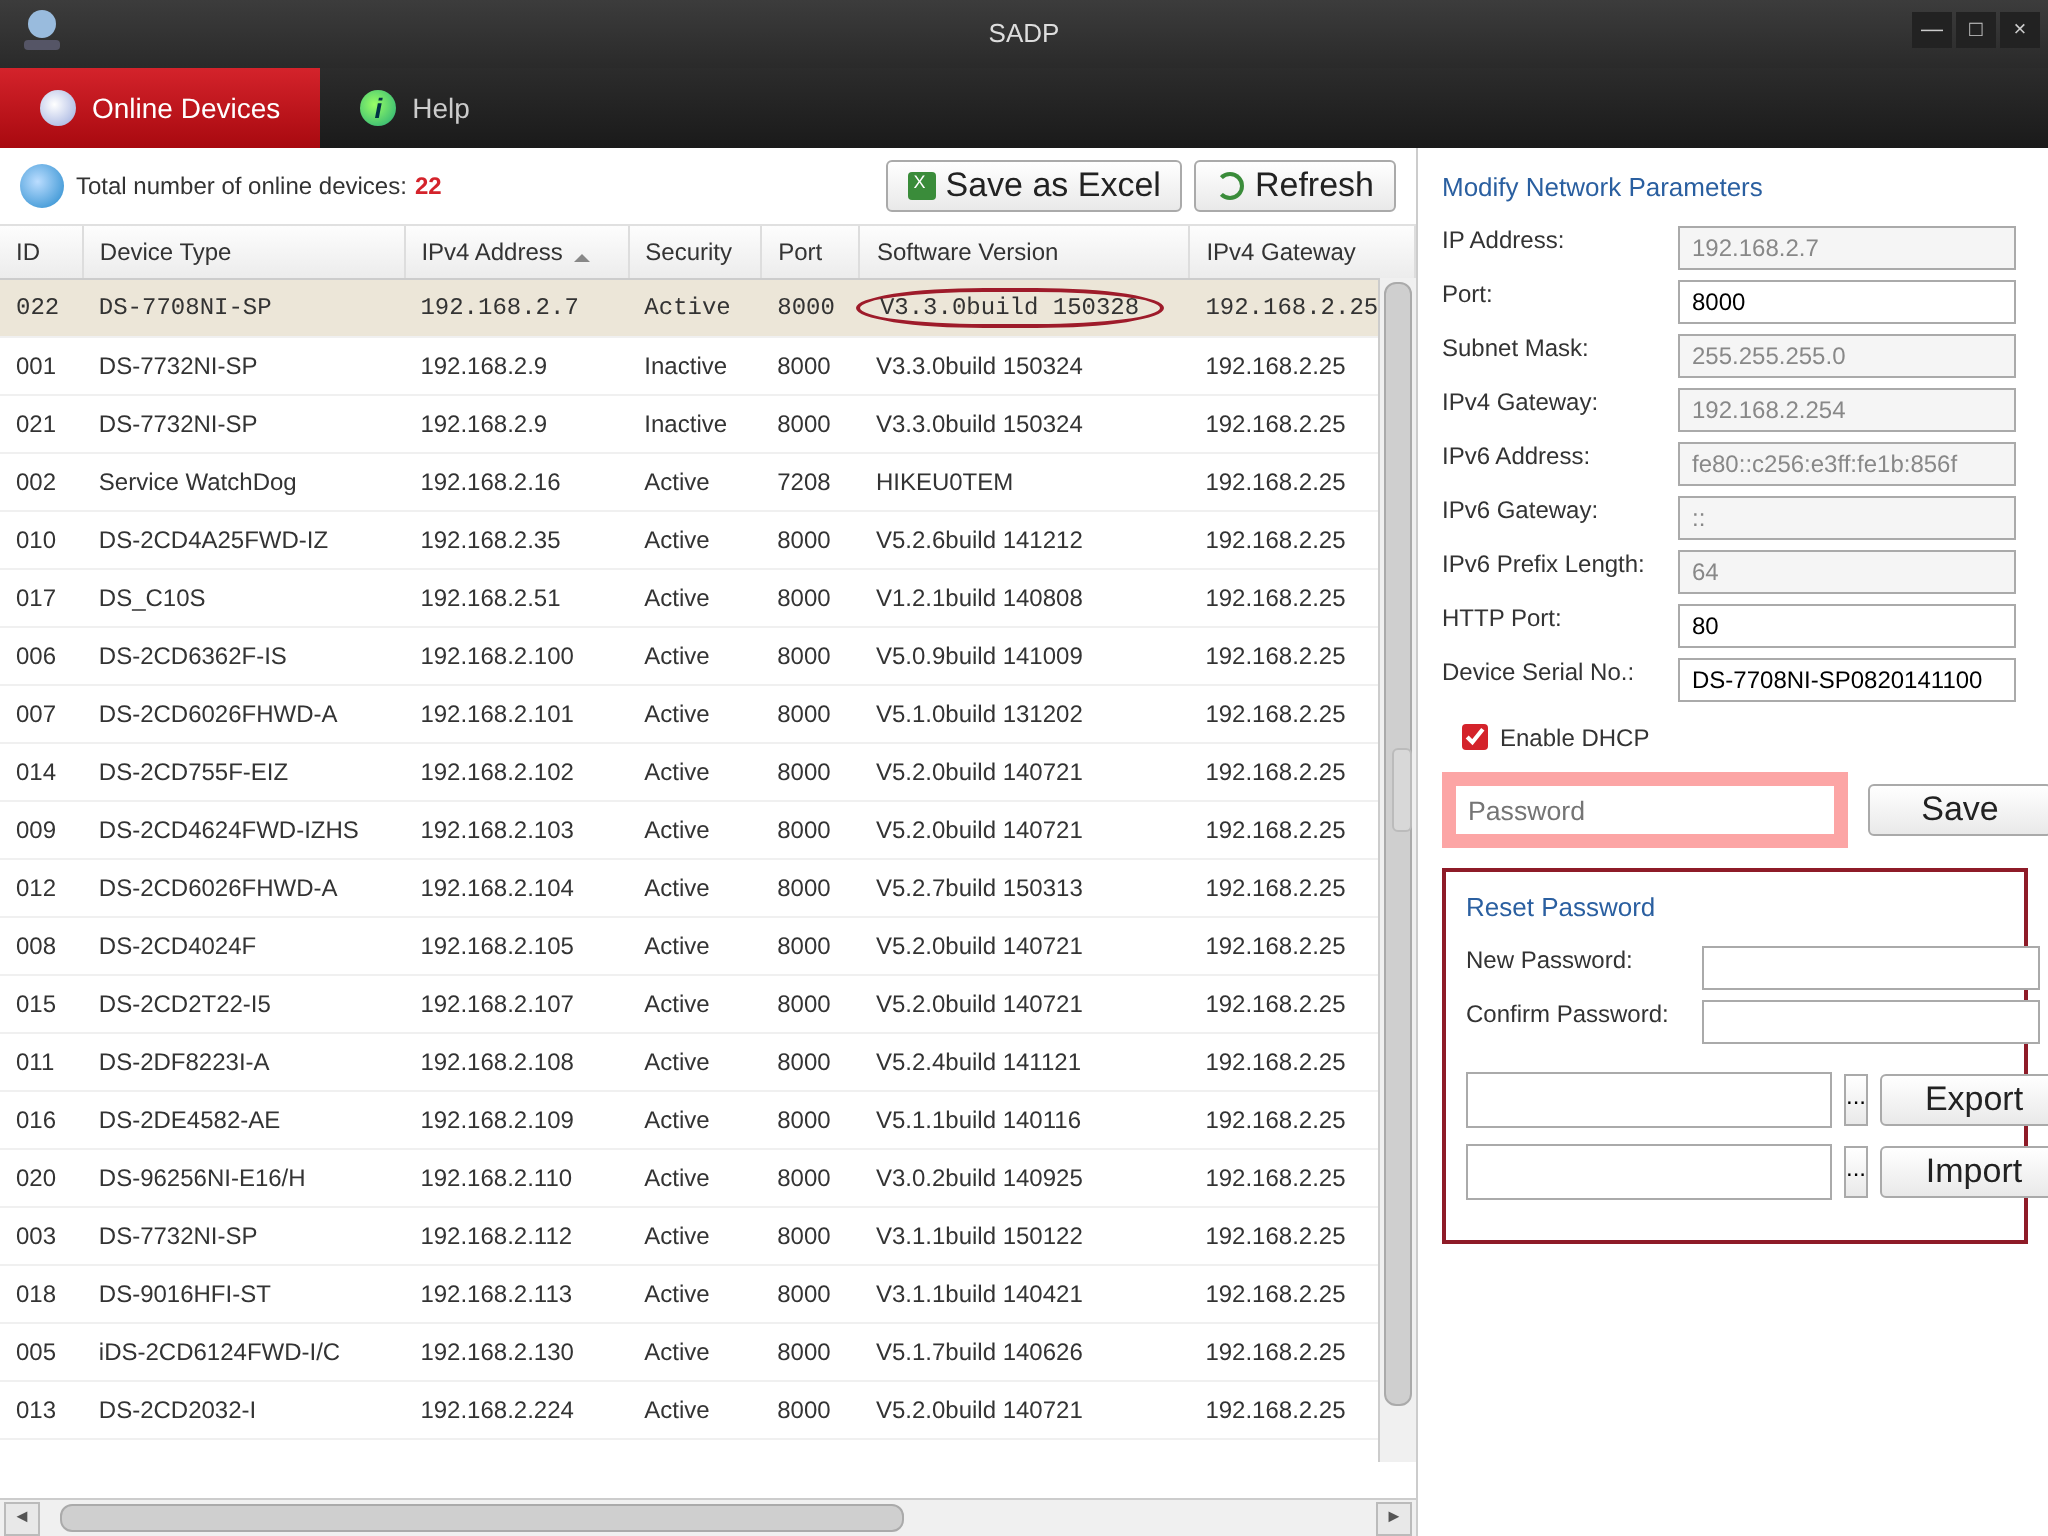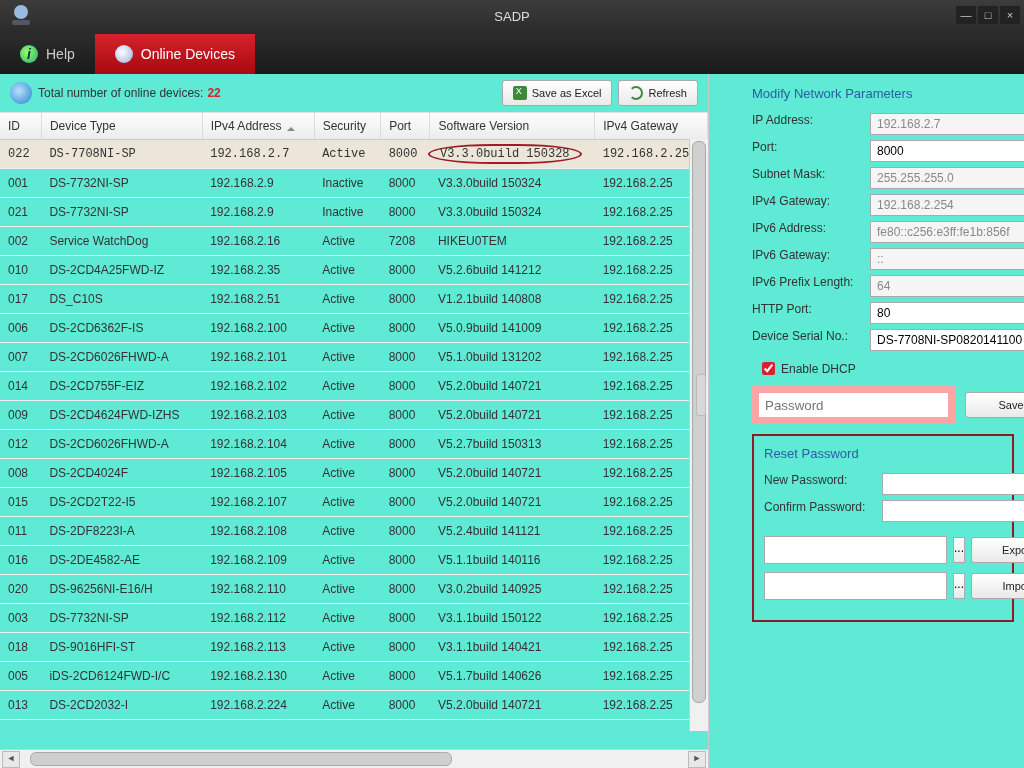--- a/index.html
+++ b/index.html
@@ -9,28 +9,28 @@
   .titlebar .title{position:absolute;left:0;right:0;text-align:center;line-height:34px;font-size:13px;color:#ddd;}
   .winbtns{position:absolute;right:4px;top:6px;display:flex;gap:2px;}
   .winbtn{width:20px;height:18px;background:#222;text-align:center;line-height:18px;color:#ccc;font-size:11px;cursor:pointer;}
   .tabbar{height:40px;background:linear-gradient(#2c2c2c,#1a1a1a);display:flex;}
   .tab{display:flex;align-items:center;gap:8px;padding:0 20px;color:#ccc;font-size:14px;}
   .tab.active{background:linear-gradient(#d4232b,#a8090f);color:#fff;}
   .tab .ticon{width:18px;height:18px;border-radius:50%;display:inline-block;}
   .tab.active .ticon{background:radial-gradient(circle at 40% 40%,#fff,#9ad);}
   .tab.help .ticon{background:radial-gradient(circle at 40% 40%,#9f6,#2a7);}
   .tab.help .ticon::after{content:"i";display:block;text-align:center;color:#034;font-weight:bold;font-style:italic;line-height:18px;}
-  .body{position:absolute;top:74px;left:0;right:0;bottom:0;background:#5eead4;display:flex;gap:31px;}
+  .body{position:absolute;top:74px;left:0;right:0;bottom:0;background:#ffffff;display:flex;}
   .leftpane{flex:0 0 708px;border-right:1px solid #ccc;display:flex;flex-direction:column;position:relative;}
   .toolbar{height:38px;display:flex;align-items:center;padding:0 10px;border-bottom:1px solid #e0e0e0;}
   .toolbar .counticon{width:22px;height:22px;border-radius:50%;background:radial-gradient(circle at 40% 40%,#bdf,#28c);margin-right:6px;}
   .toolbar .count-label{color:#333;}
   .toolbar .count-num{color:#d4232b;font-weight:bold;margin-left:4px;}
   .toolbar .spacer{flex:1;}
-  .btn{height:24px;border:1px solid #aaa;border-radius:3px;background:linear-gradient(#fff,#e9e9e9);padding:0 10px;display:flex;align-items:center;gap:5px;cursor:pointer;font-size:11px;color:#222;}
+  .btn{height:24px;border:1px solid #aaa;border-radius:3px;background:linear-gradient(#fff,#e9e9e9);padding:0 10px;display:flex;align-items:center;gap:5px;cursor:pointer;font-size:17px;color:#222;}
   .btn + .btn{margin-left:6px;}
   .iconbox{width:14px;height:14px;display:inline-block;}
   .icon-excel{background:#3a8c3a;border-radius:2px;position:relative;}
   .icon-excel::after{content:"X";color:#fff;font-size:9px;position:absolute;left:3px;top:0;}
   .icon-refresh{border:2px solid #3a8c3a;border-left-color:transparent;border-radius:50%;width:10px;height:10px;}
   .tablewrap{flex:1;overflow:auto;position:relative;}
   table{border-collapse:collapse;width:100%;font-size:12px;}
   th{background:linear-gradient(#fdfdfd,#ececec);text-align:left;padding:6px 8px;border-bottom:1px solid #ccc;border-right:1px solid #ddd;color:#333;font-weight:normal;white-space:nowrap;}
   th.sortcol::after{content:"";display:inline-block;margin-left:6px;border:4px solid transparent;border-bottom-color:#888;vertical-align:middle;}
   td{padding:7px 8px;border-bottom:1px solid #f0f0f0;color:#333;white-space:nowrap;}
@@ -75,27 +75,27 @@
     </span>
     <div class="title">SADP</div>
     <div class="winbtns">
       <div class="winbtn">—</div>
       <div class="winbtn">□</div>
       <div class="winbtn">×</div>
     </div>
   </div>
 
   <div class="tabbar">
+    <div class="tab active">
+      <span class="ticon"></span>
+      <span>Online Devices</span>
+    </div>
     <div class="tab help">
       <span class="ticon"></span>
       <span>Help</span>
-    </div>
-    <div class="tab active">
-      <span class="ticon"></span>
-      <span>Online Devices</span>
     </div>
   </div>
 
   <div class="body">
     <div class="leftpane">
       <div class="toolbar">
         <span class="counticon"></span>
         <span class="count-label">Total number of online devices:</span>
         <span class="count-num">22</span>
         <span class="spacer"></span>

